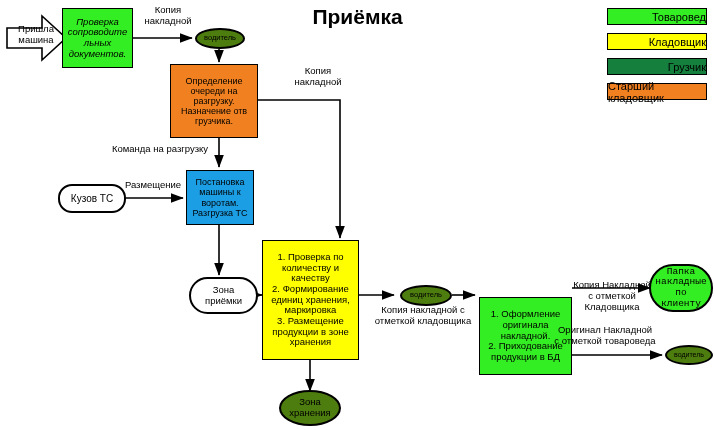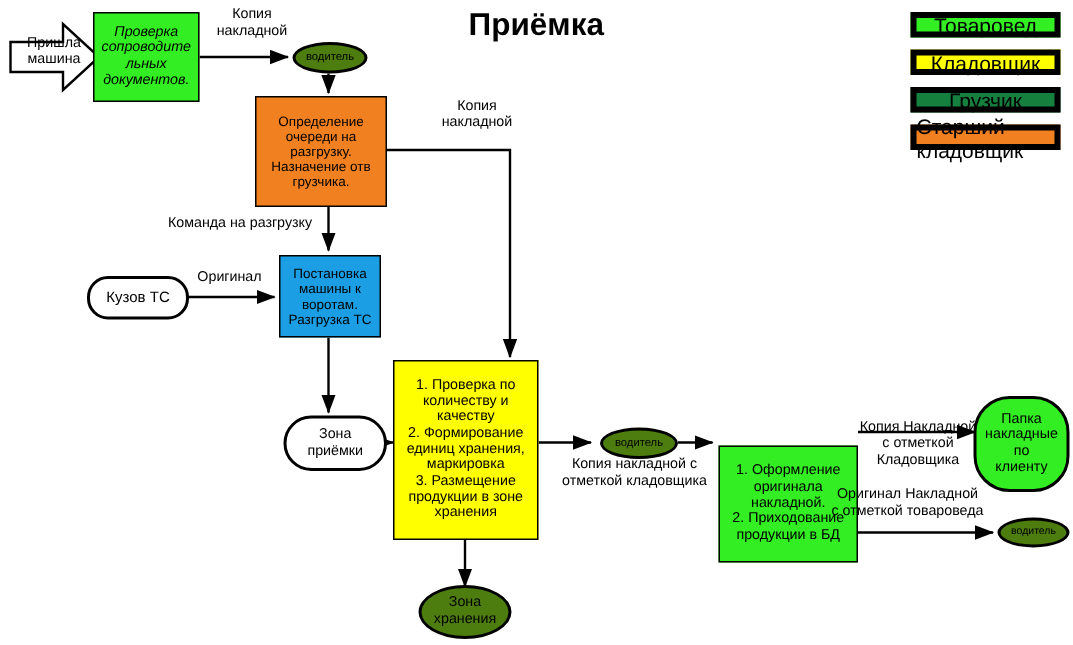--- a/index.html
+++ b/index.html
@@ -65,25 +65,25 @@
     width: 715px;
     text-align: center;
     font-size: 21px;
     font-weight: bold;
     color: #000000;
     z-index: 5;
   }
   .legend-item {
     position: absolute;
     box-sizing: border-box;
-    border: 4px solid #000000;
+    border: 1px solid #000000;
     display: flex;
     align-items: center;
-    justify-content: center;
-    font-size: 14px;
+    justify-content: flex-end;
+    font-size: 11px;
     color: #000000;
     z-index: 5;
   }
   .arrowshape {
     position: absolute;
     z-index: 3;
   }
   .arrowshape .txt {
     position: absolute;
     left: 4px;
@@ -202,39 +202,39 @@
   </div>
 
   <div class="node rect" style="left:479px; top:261px; width:93px; height:78px; background:#33ee22; font-size:9.5px;margin-top:36px;">
     <span>1. Оформление
 оригинала
 накладной.
 2. Приходование
 продукции в БД</span>
   </div>
 
-  <div class="node rounded" style="left:649px; top:264px; width:64px; height:64px; background:#33ee22; font-size:9.5px; border-radius:24px;">
+  <div class="node rounded" style="left:649px; top:264px; width:64px; height:48px; background:#33ee22; font-size:9.5px; border-radius:24px;font-family:Liberation Mono, monospace;">
     <span>Папка
 накладные по
 клиенту</span>
   </div>
 
   <div class="node ellipse" style="left:665px; top:345px; width:48px; height:20px; font-size:7px;">
     <span>водитель</span>
   </div>
 
   <div class="label" style="left:123px; top:5px; width:90px; font-size:9.5px;">Копия
 накладной</div>
 
   <div class="label" style="left:273px; top:66px; width:90px; font-size:9.5px;">Копия
 накладной</div>
 
   <div class="label" style="left:60px; top:144px; width:200px; font-size:9.5px;">Команда на разгрузку</div>
 
-  <div class="label" style="left:118px; top:180px; width:70px; font-size:9.5px;">Оригинал</div>
+  <div class="label" style="left:118px; top:180px; width:70px; font-size:9.5px;">Размещение</div>
 
   <div class="label" style="left:357px; top:305px; width:132px; font-size:9.5px;">Копия накладной с
 отметкой кладовщика</div>
 
   <div class="label" style="left:566px; top:280px; width:92px; font-size:9.5px;">Копия Накладной
 с отметкой
 Кладовщика</div>
 
   <div class="label" style="left:540px; top:325px; width:130px; font-size:9.5px;">Оригинал Накладной
 с отметкой товароведа</div>

